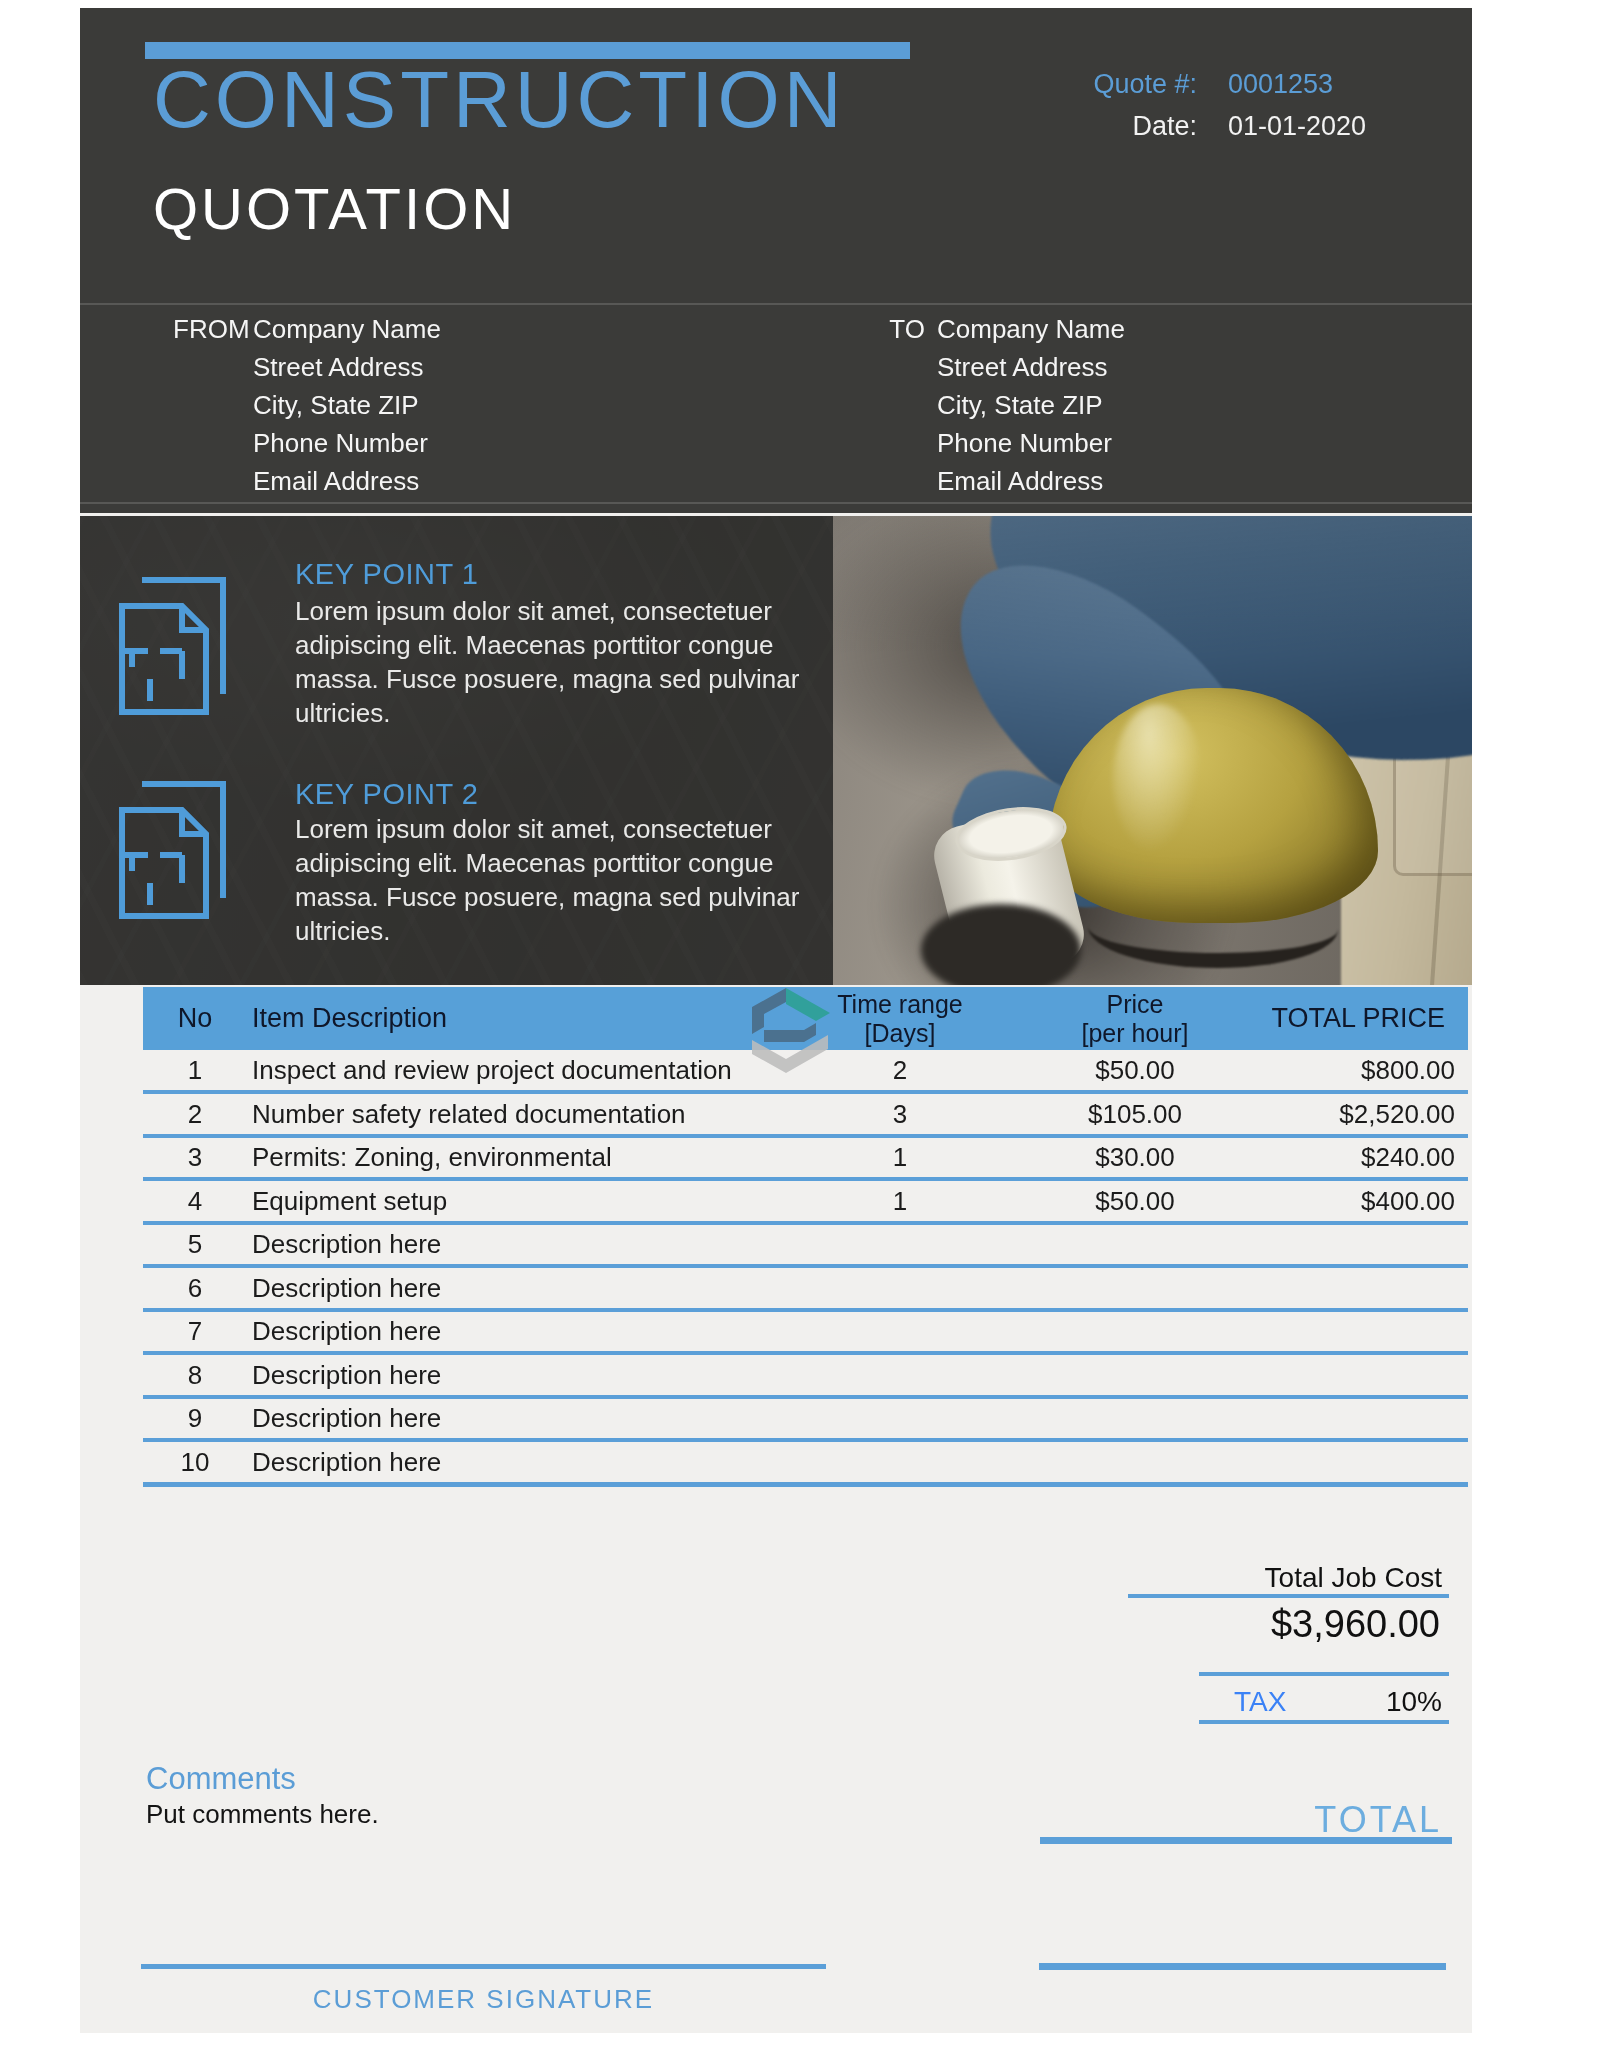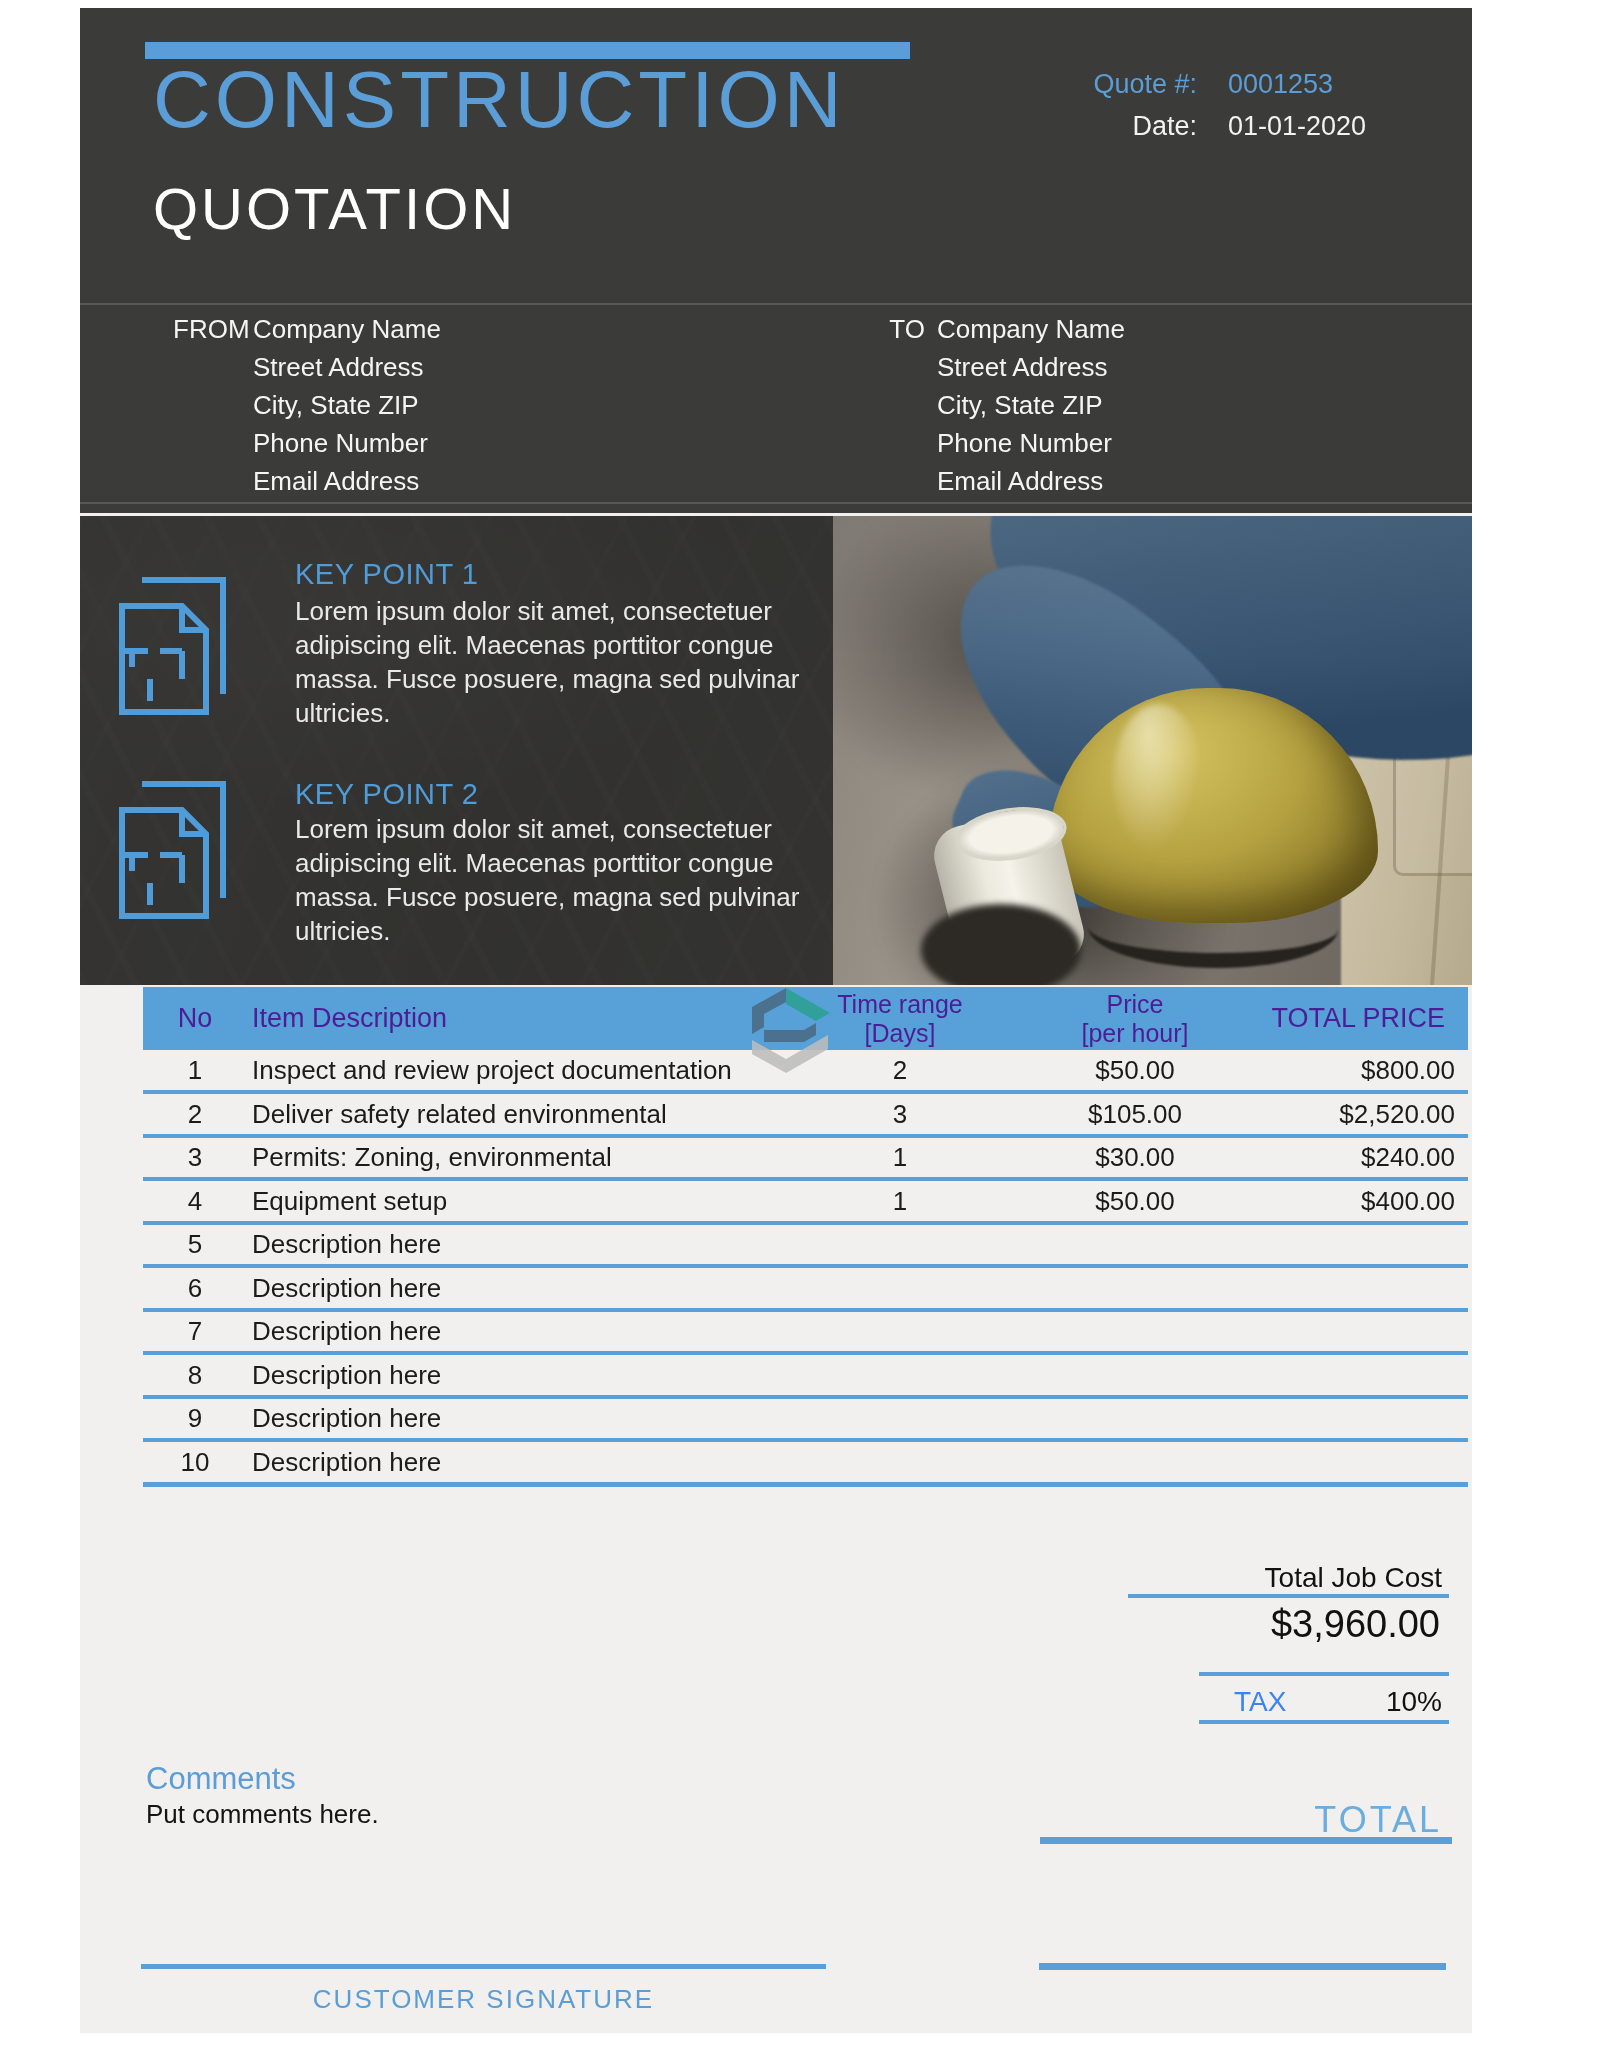--- a/index.html
+++ b/index.html
@@ -57,21 +57,21 @@
   .photo-shade { left:0; top:0; width:100%; height:100%; background:linear-gradient(180deg, rgba(30,30,30,0.12), rgba(0,0,0,0) 30%); }
   .kp-overlay { left:0; top:0; width:753px; height:469px; background:rgba(44,44,42,0.78); }
   .kp-title { font-size:29px; line-height:32px; color:#4f9cd9; letter-spacing:0.5px; z-index:4; }
   .kp-body { font-size:26px; line-height:34px; color:#e9e9e8; white-space:pre-line; z-index:4; }
   .kp-icon { z-index:4; }
 
   
   .watermark { left:752px; top:988px; width:80px; height:92px; z-index:6; opacity:0.88; }
 
   
-  .tbl-header { left:143px; top:987px; width:1325px; height:63px; background:#57a0d8; color:#4c1d95; z-index:2; }
+  .tbl-header { left:143px; top:987px; width:1325px; height:63px; background:#57a0d8; color:#0f172a; z-index:2; }
   .th-cell { position:absolute; font-size:27px; }
   .th-single { top:0; height:63px; line-height:63px; }
   .th-stack { top:0; height:63px; display:flex; flex-direction:column; justify-content:center; text-align:center; font-size:25px; line-height:29px; }
   .row { left:143px; width:1325px; height:40px; }
   .cell { position:absolute; top:0; height:40px; line-height:40px; font-size:26px; color:#1b1b1b; }
   .cell-no { left:12px; width:80px; text-align:center; }
   .cell-desc { left:109px; }
   .cell-time { left:657px; width:200px; text-align:center; }
   .cell-price { left:892px; width:200px; text-align:center; }
   .cell-total { right:13px; width:320px; text-align:right; }
@@ -205,21 +205,21 @@
   <div class="abs row" style="top:1050px;">
     <div class="cell cell-no">1</div>
       <div class="cell cell-desc">Inspect and review project documentation</div>
       <div class="cell cell-time">2</div>
       <div class="cell cell-price">$50.00</div>
       <div class="cell cell-total">$800.00</div>
   </div>
   <div class="abs sep" style="top:1090px;"></div>
   <div class="abs row" style="top:1094px;">
     <div class="cell cell-no">2</div>
-      <div class="cell cell-desc">Deliver safety related environmental</div>
+      <div class="cell cell-desc">Number safety related documentation</div>
       <div class="cell cell-time">3</div>
       <div class="cell cell-price">$105.00</div>
       <div class="cell cell-total">$2,520.00</div>
   </div>
   <div class="abs sep" style="top:1134px;"></div>
   <div class="abs row" style="top:1137px;">
     <div class="cell cell-no">3</div>
       <div class="cell cell-desc">Permits: Zoning, environmental</div>
       <div class="cell cell-time">1</div>
       <div class="cell cell-price">$30.00</div>

